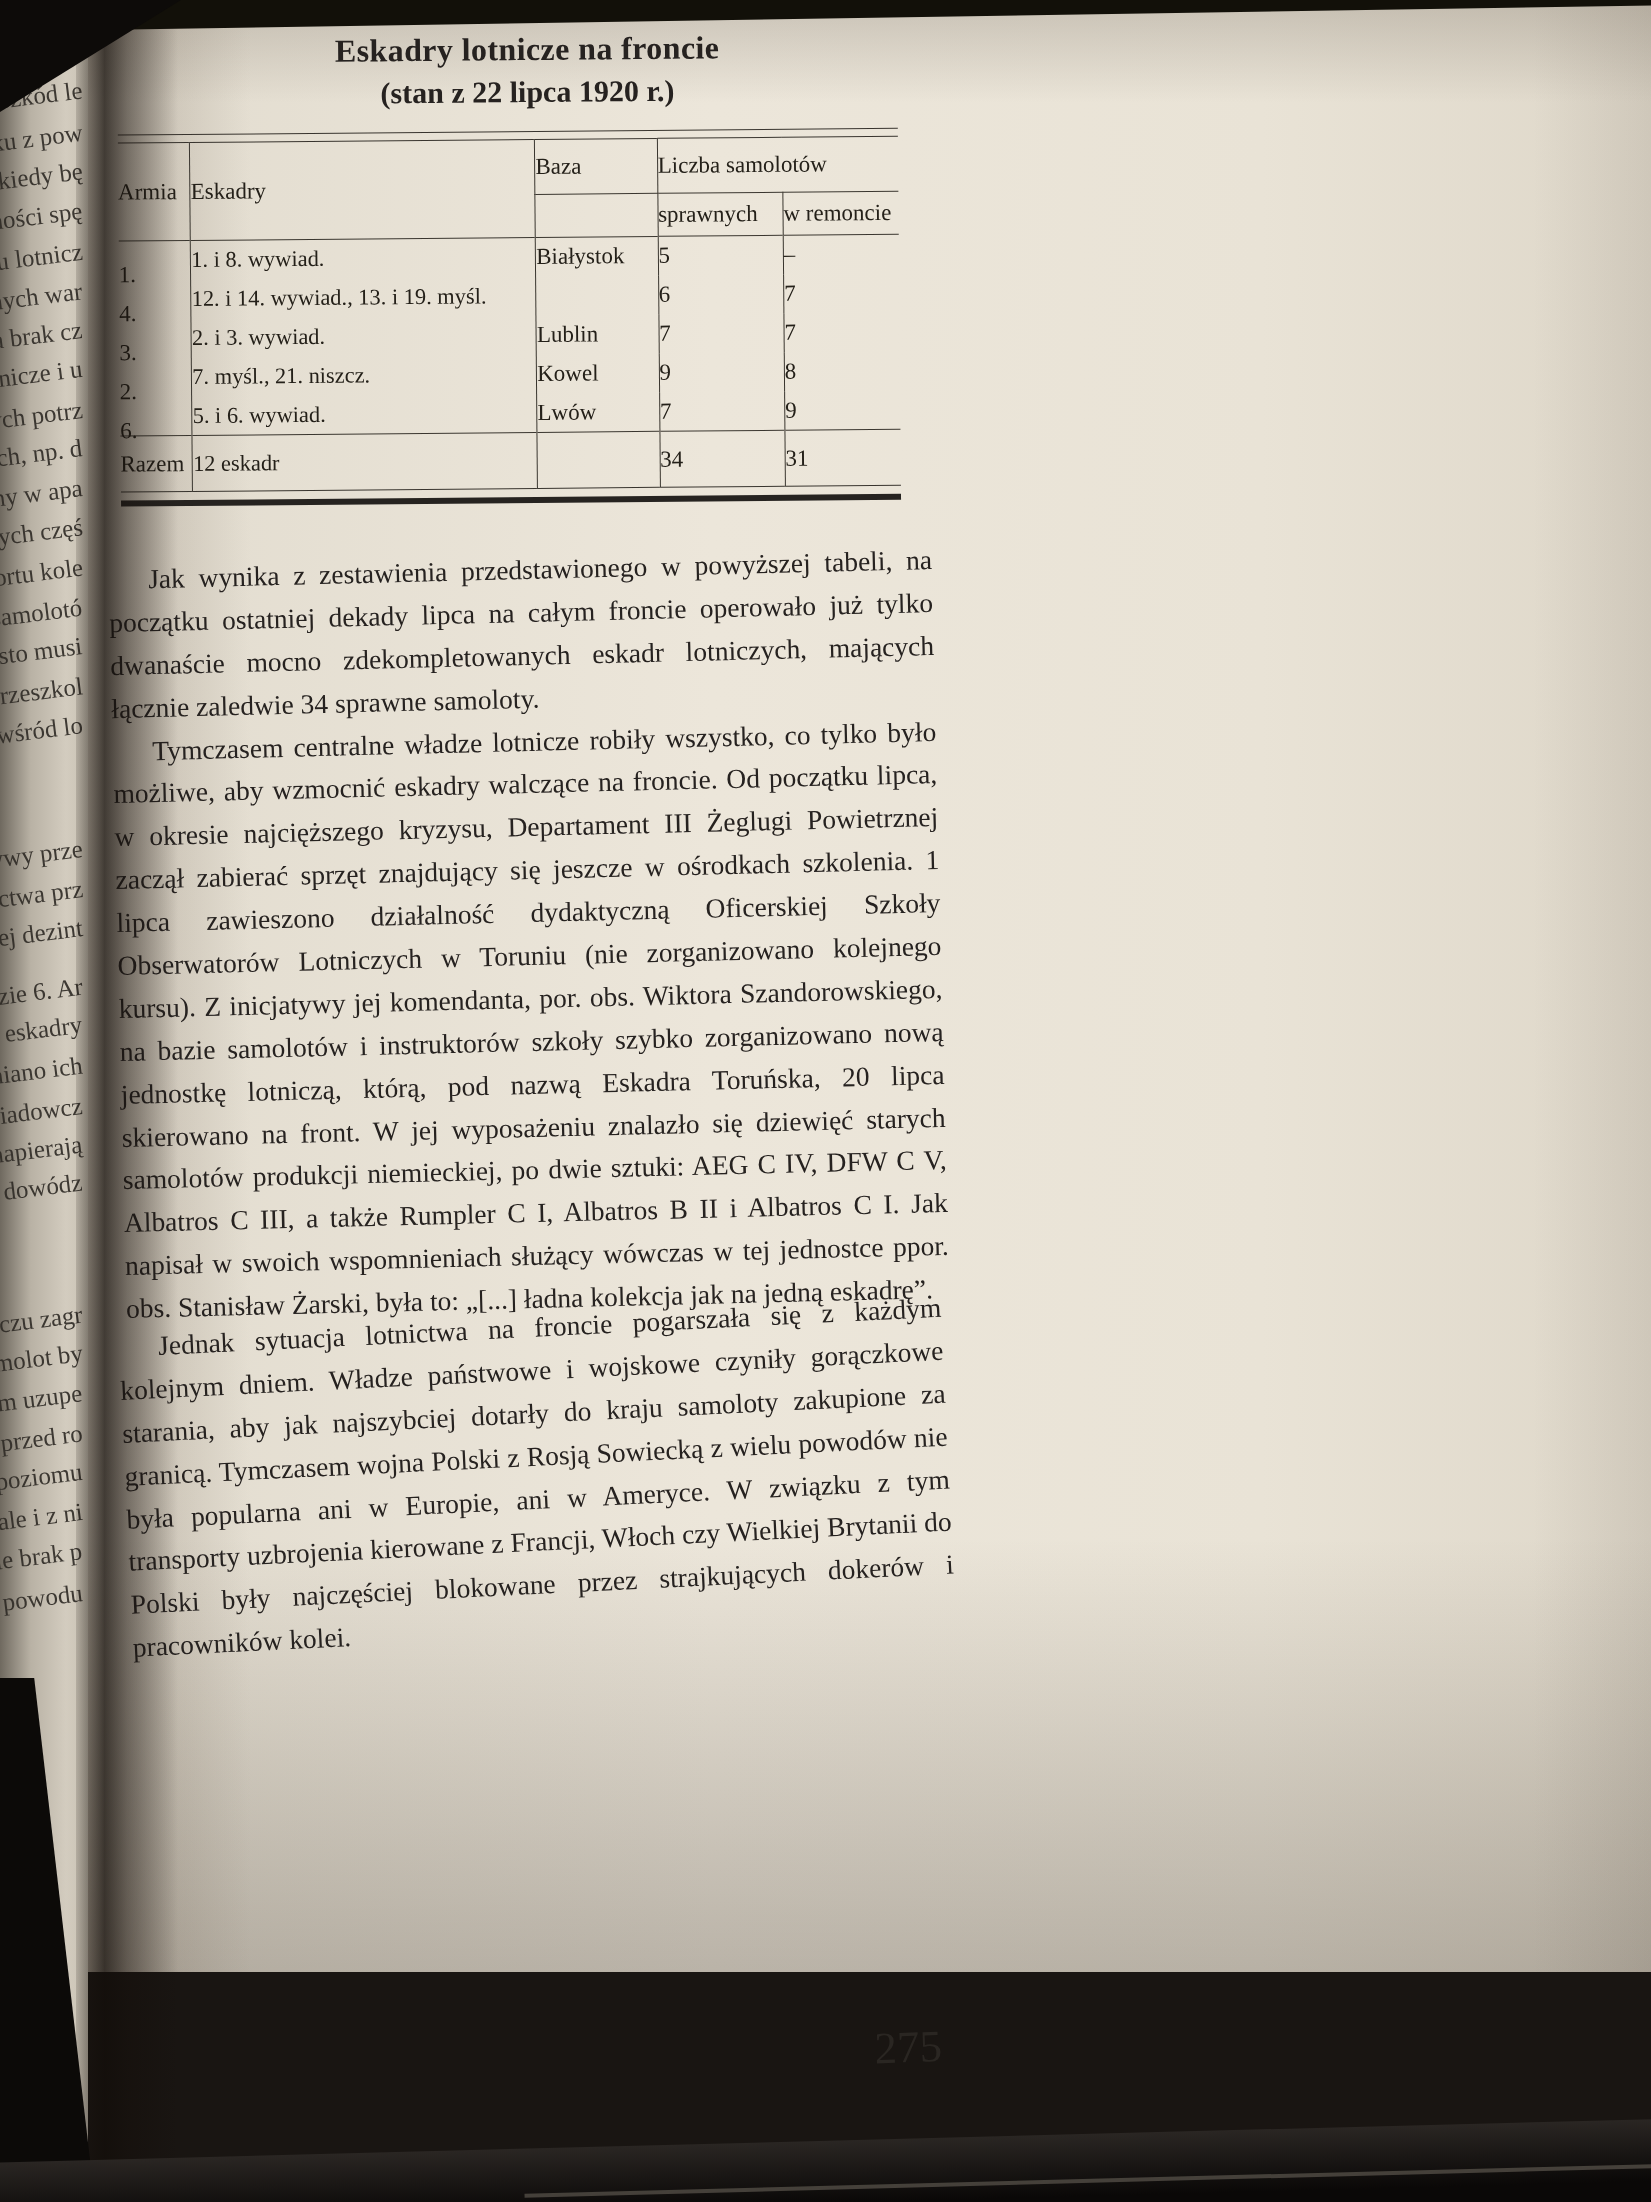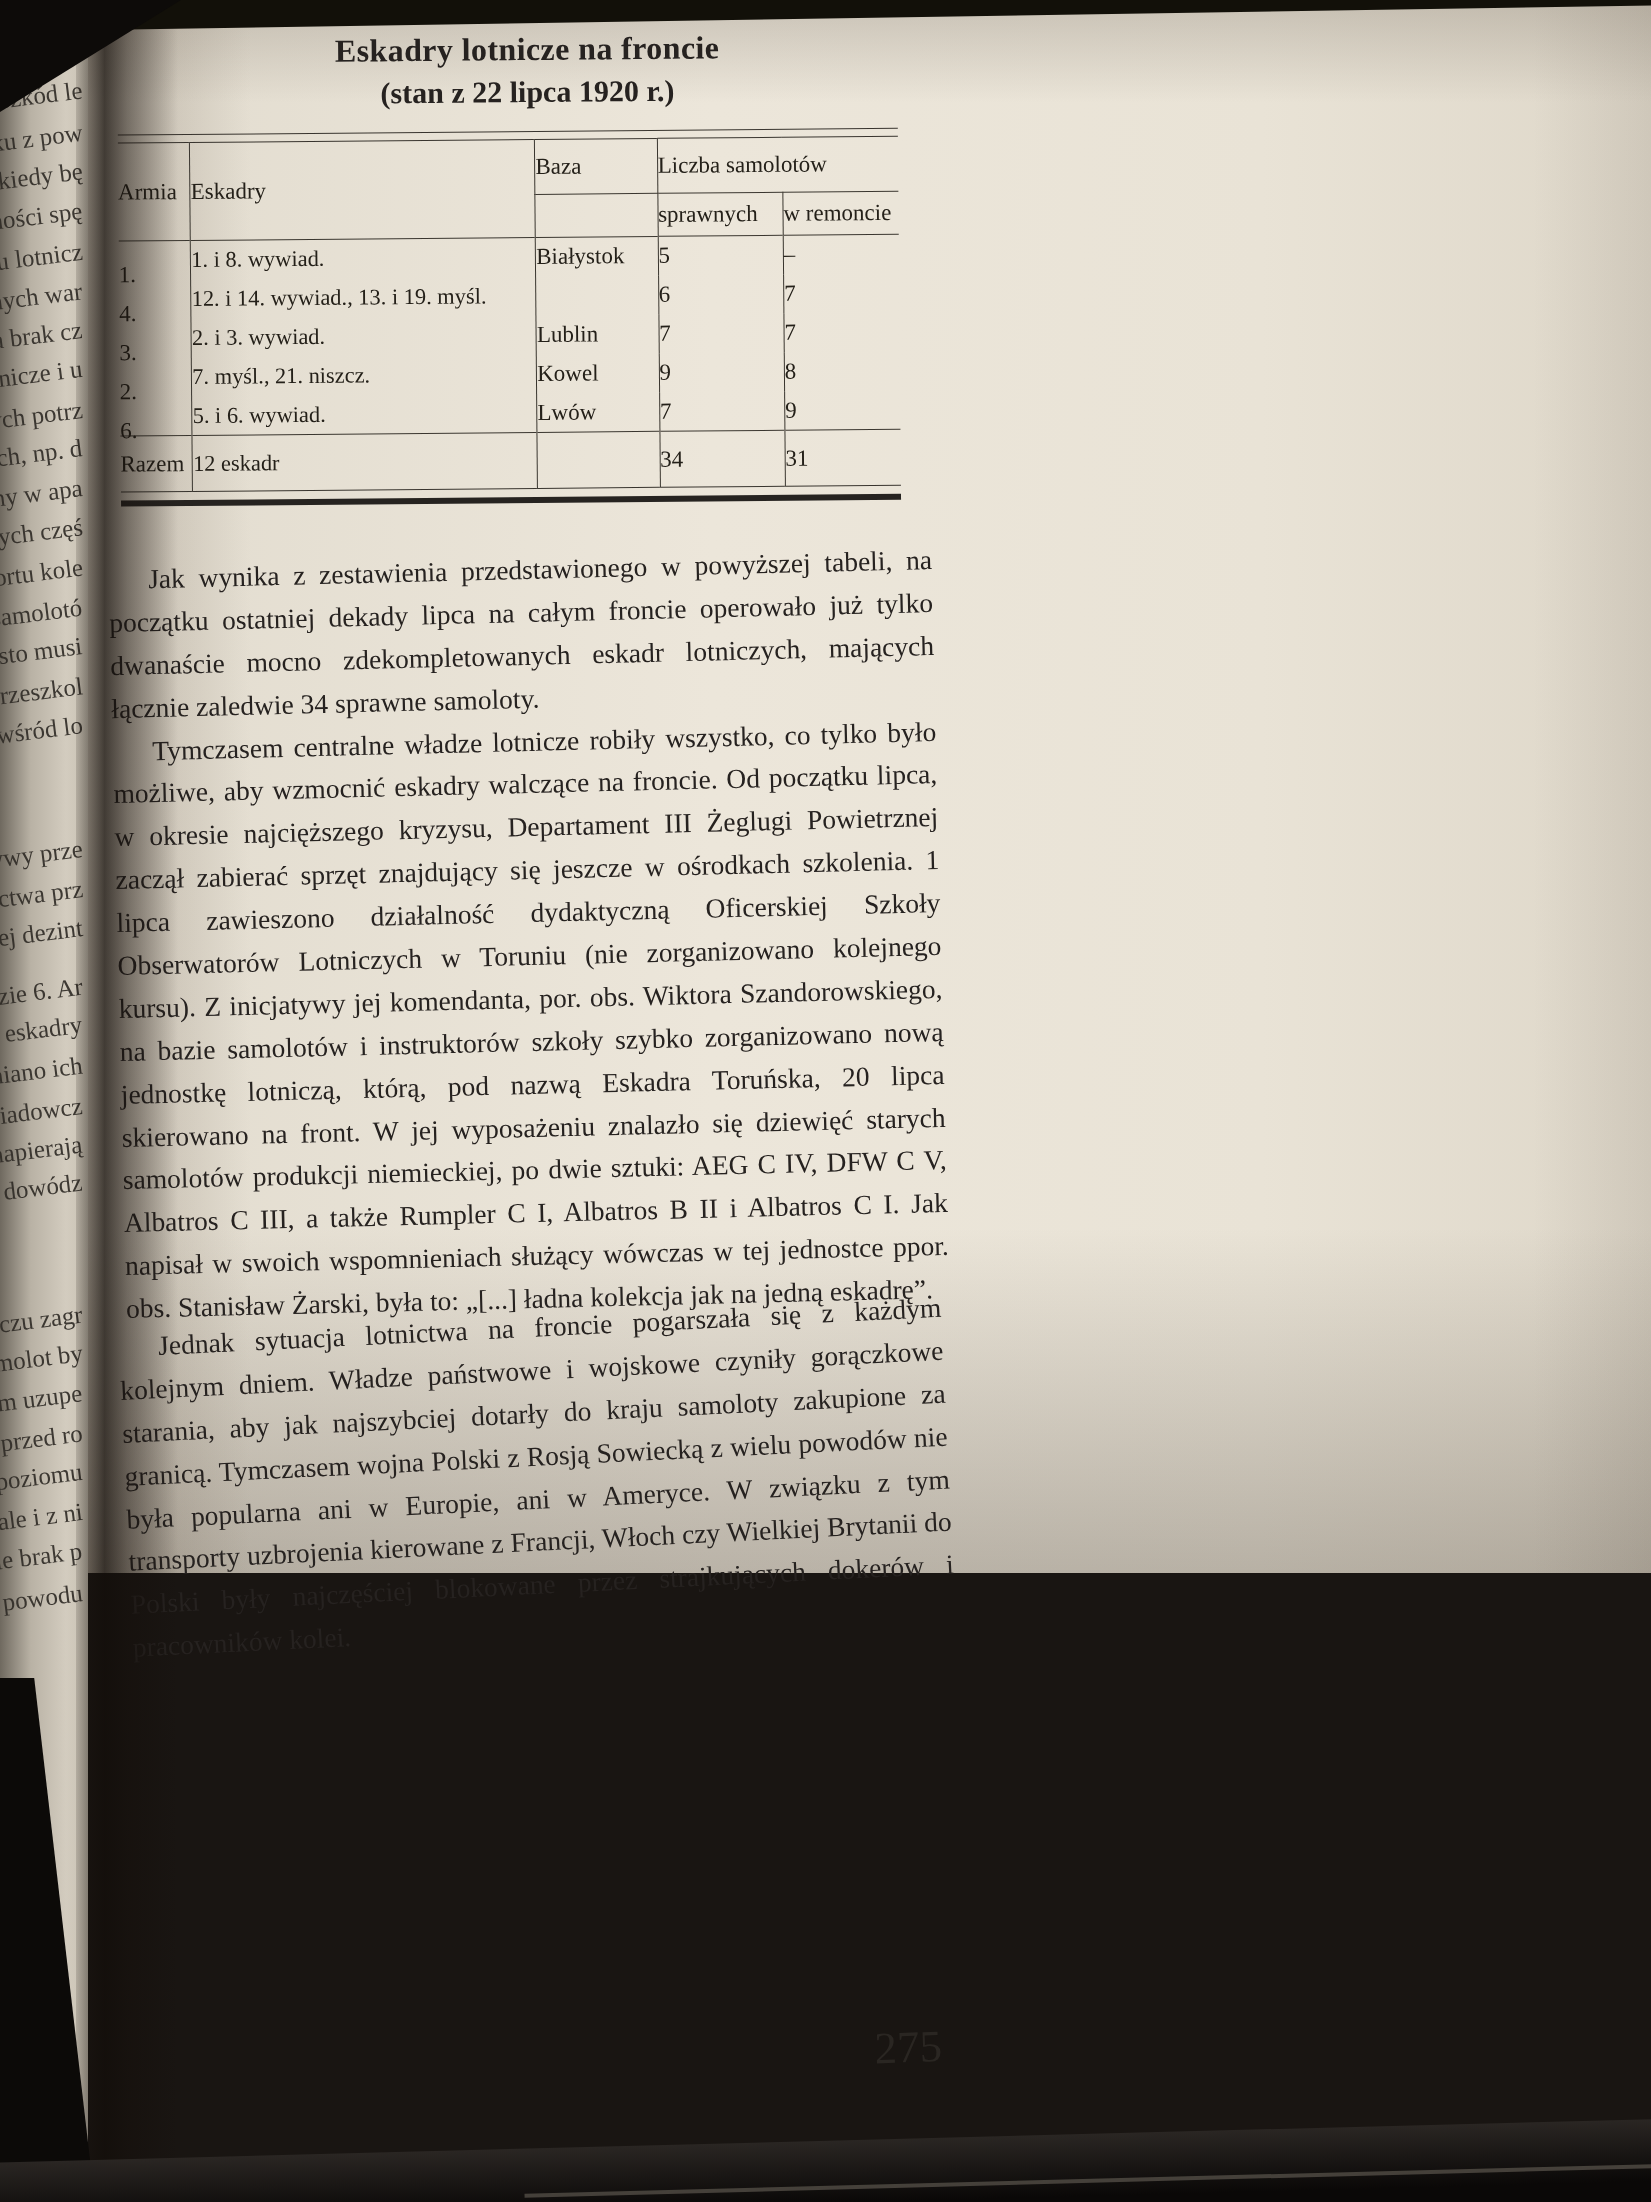--- a/index.html
+++ b/index.html
@@ -10,21 +10,21 @@
   
   .spine-strip{position:absolute;left:0;top:0;width:88px;height:2203px;overflow:hidden;
      background:linear-gradient(to right,#6f695f,#b9b2a5 35%,#d3ccbf 75%,#c8c1b3);}
   .frag{position:absolute;right:5.2px;white-space:nowrap;transform:rotate(-7deg);
      font-size:25px;color:#2e2a25;opacity:.9;}
 
   .gutter-shadow{position:absolute;left:76px;top:0;width:102px;height:2203px;pointer-events:none;z-index:3;
      background:linear-gradient(to right,rgba(30,22,16,.15),rgba(18,13,9,.72) 28%,rgba(20,14,10,.45) 50%,rgba(235,228,216,0));}
 
   
-  .page{position:absolute;left:88px;top:0;width:1564px;height:1573px;z-index:2;
+  .page{position:absolute;left:88px;top:0;width:1564px;height:1972px;z-index:2;
      background:
        linear-gradient(to right,rgba(90,75,60,.30),rgba(0,0,0,0) 163px),
        linear-gradient(to bottom,rgba(110,100,88,.28),rgba(0,0,0,0) 103px),
        linear-gradient(to left,rgba(70,60,50,.10),rgba(0,0,0,0) 120px),
        linear-gradient(to bottom,rgba(0,0,0,0) 78%,rgba(55,46,37,.28) 100%),
        linear-gradient(to right,#e2dccf,#ece6da 40%,#e9e3d6 75%,#ded7c9);}
   .content{position:absolute;left:29px;top:31px;width:824px;color:#262220;}
 
   .sec-top{transform:rotate(-0.5deg);}
   .sec-mid{transform:rotate(-1.4deg);margin-top:46px;}

